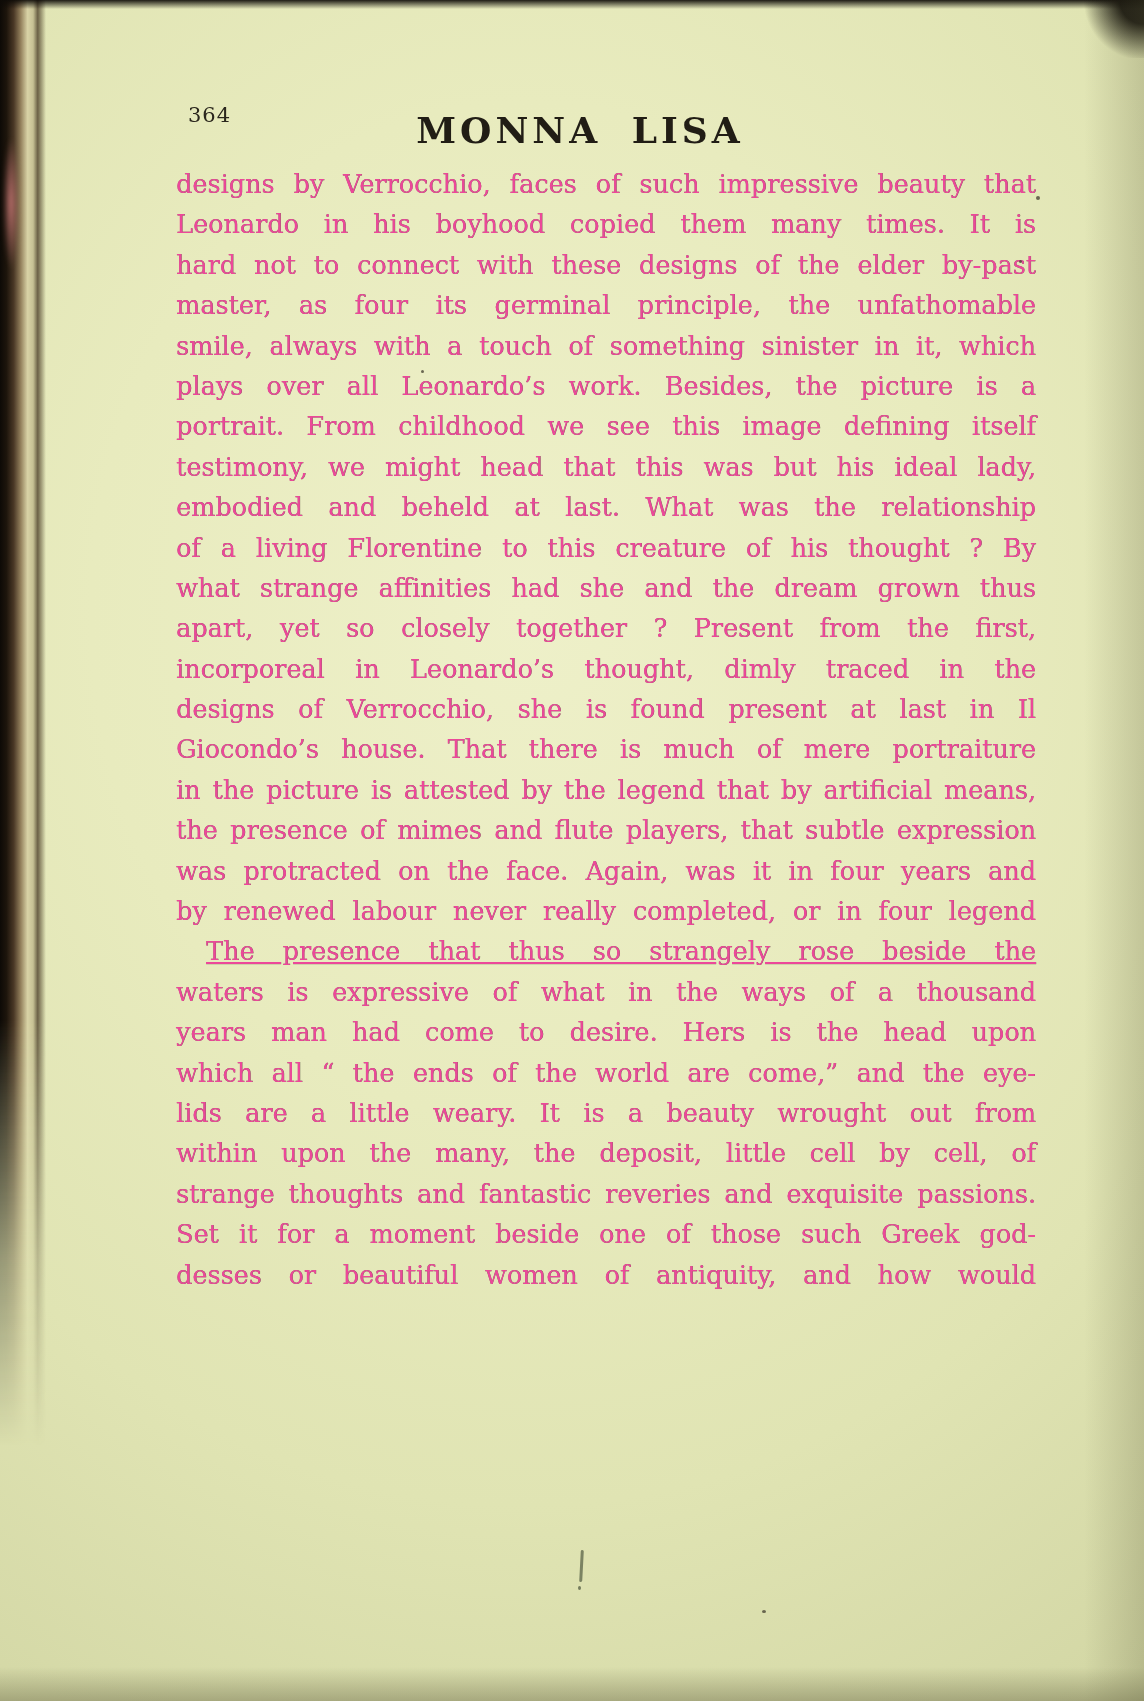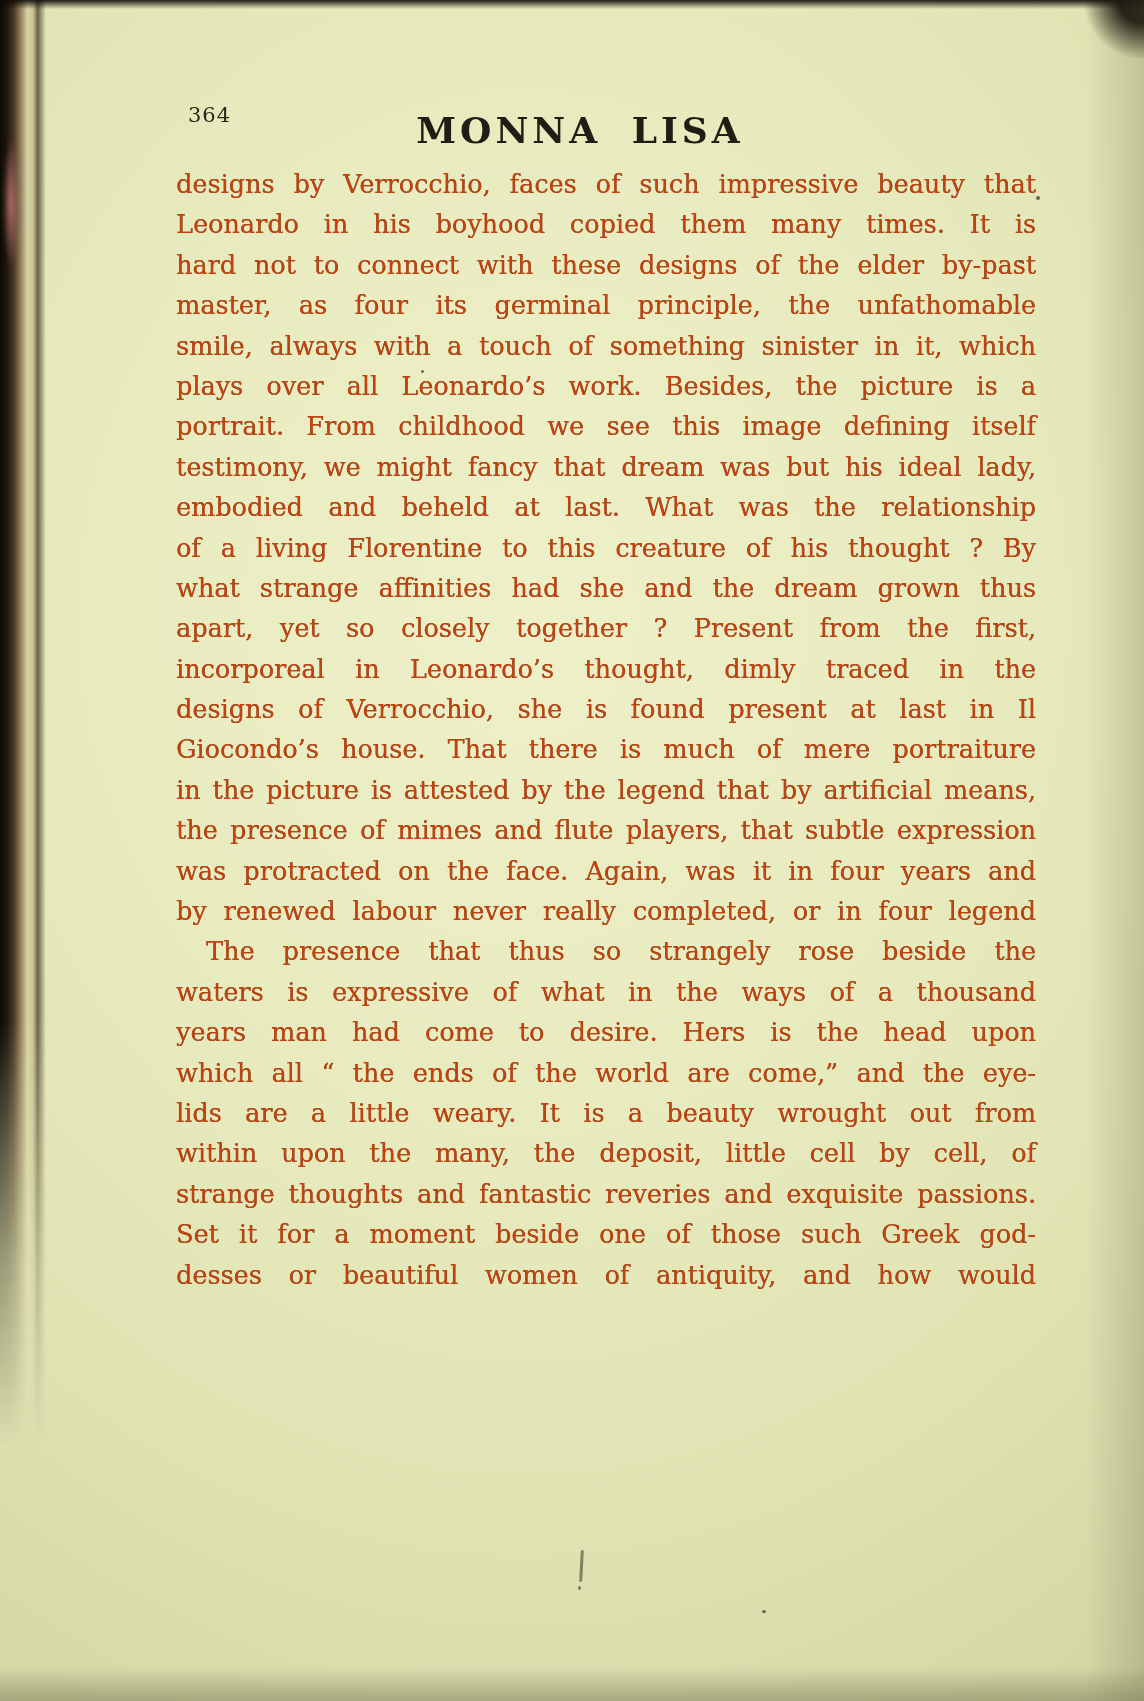--- a/index.html
+++ b/index.html
@@ -59,21 +59,21 @@
     position:absolute; left:176px; top:164px; width:860px;
     font-size:25.5px; line-height:40.4px; color:#26221a;
     text-shadow:0.2px 0.2px 0.4px rgba(32,28,20,.65);
   }
   .line {
     height:40.4px; overflow:visible;
     text-align:justify; text-align-last:justify;
     white-space:normal;
   }
   .line.no-stretch { text-align-last:left; }
-  .line.indent { text-indent:30px; }
+  .line.indent { text-indent:30px;text-decoration:underline; }
   
   .speck { position:absolute; background:#4a4636; border-radius:50%; opacity:.8; }
   .speck.s1 { left:1036px; top:196px; width:4px; height:4px; }
   .speck.s2 { left:1019px; top:260px; width:3px; height:3px; }
   .speck.s3 { left:762px; top:1610px; width:4px; height:3px; }
   .speck.s4 { left:421px; top:370px; width:3px; height:3px; }
   .speck.s5 { left:578px; top:1586px; width:3px; height:4px; background:#5a6348; }
   .squiggle {
     position:absolute; left:580px; top:1550px; width:3px; height:32px;
     background:#5a6348; border-radius:2px; transform:rotate(3deg); opacity:.75;
@@ -86,29 +86,29 @@
 <div class="gutter-shadow"></div>
 <div class="pink-streak"></div>
 <div class="top-edge"></div>
 <div class="corner-tr"></div>
 <div class="right-vignette"></div>
 <div class="bottom-vignette"></div>
 
 <div class="page-number">364</div>
 <div class="header-title">MONNA LISA</div>
 
-<div class="text-block" style="color: #c2410c;">
+<div class="text-block" style="color: #ec4899;">
   <div class="line">designs by Verrocchio, faces of such impressive beauty that</div>
   <div class="line">Leonardo in his boyhood copied them many times.  It is</div>
   <div class="line">hard not to connect with these designs of the elder by-past</div>
   <div class="line">master, as four its germinal principle, the unfathomable</div>
   <div class="line">smile, always with a touch of something sinister in it, which</div>
   <div class="line">plays over all Leonardo’s work.  Besides, the picture is a</div>
   <div class="line">portrait.  From childhood we see this image defining itself</div>
-  <div class="line">testimony, we might fancy that dream was but his ideal lady,</div>
+  <div class="line">testimony, we might head that this was but his ideal lady,</div>
   <div class="line">embodied and beheld at last.  What was the relationship</div>
   <div class="line">of a living Florentine to this creature of his thought ?  By</div>
   <div class="line">what strange affinities had she and the dream grown thus</div>
   <div class="line">apart, yet so closely together ?  Present from the first,</div>
   <div class="line">incorporeal in Leonardo’s thought, dimly traced in the</div>
   <div class="line">designs of Verrocchio, she is found present at last in Il</div>
   <div class="line">Giocondo’s house.  That there is much of mere portraiture</div>
   <div class="line">in the picture is attested by the legend that by artificial means,</div>
   <div class="line">the presence of mimes and flute players, that subtle expression</div>
   <div class="line">was protracted on the face.  Again, was it in four years and</div>

